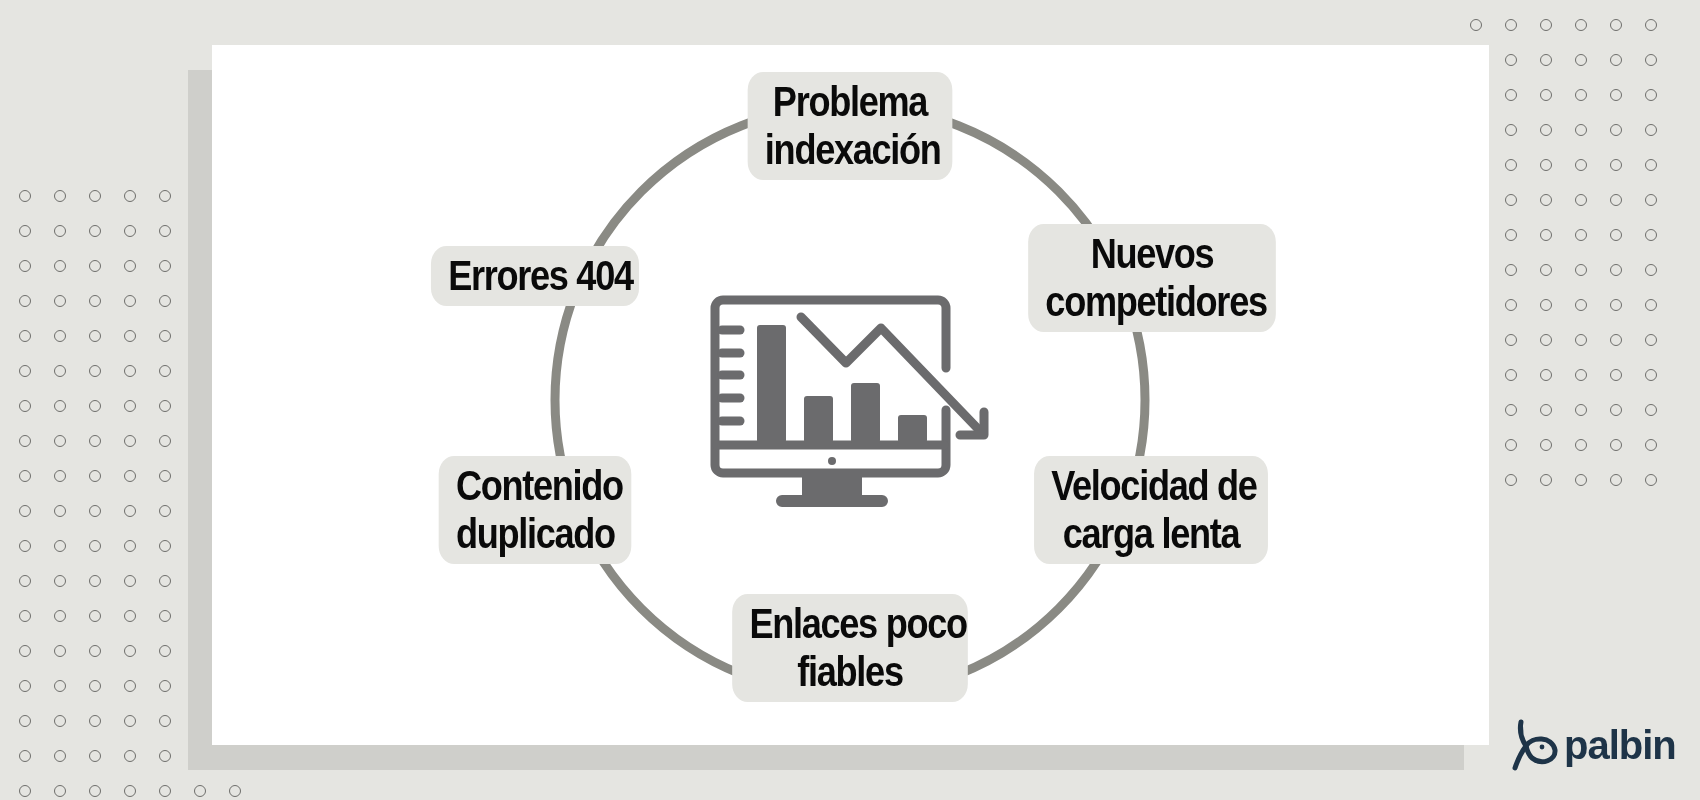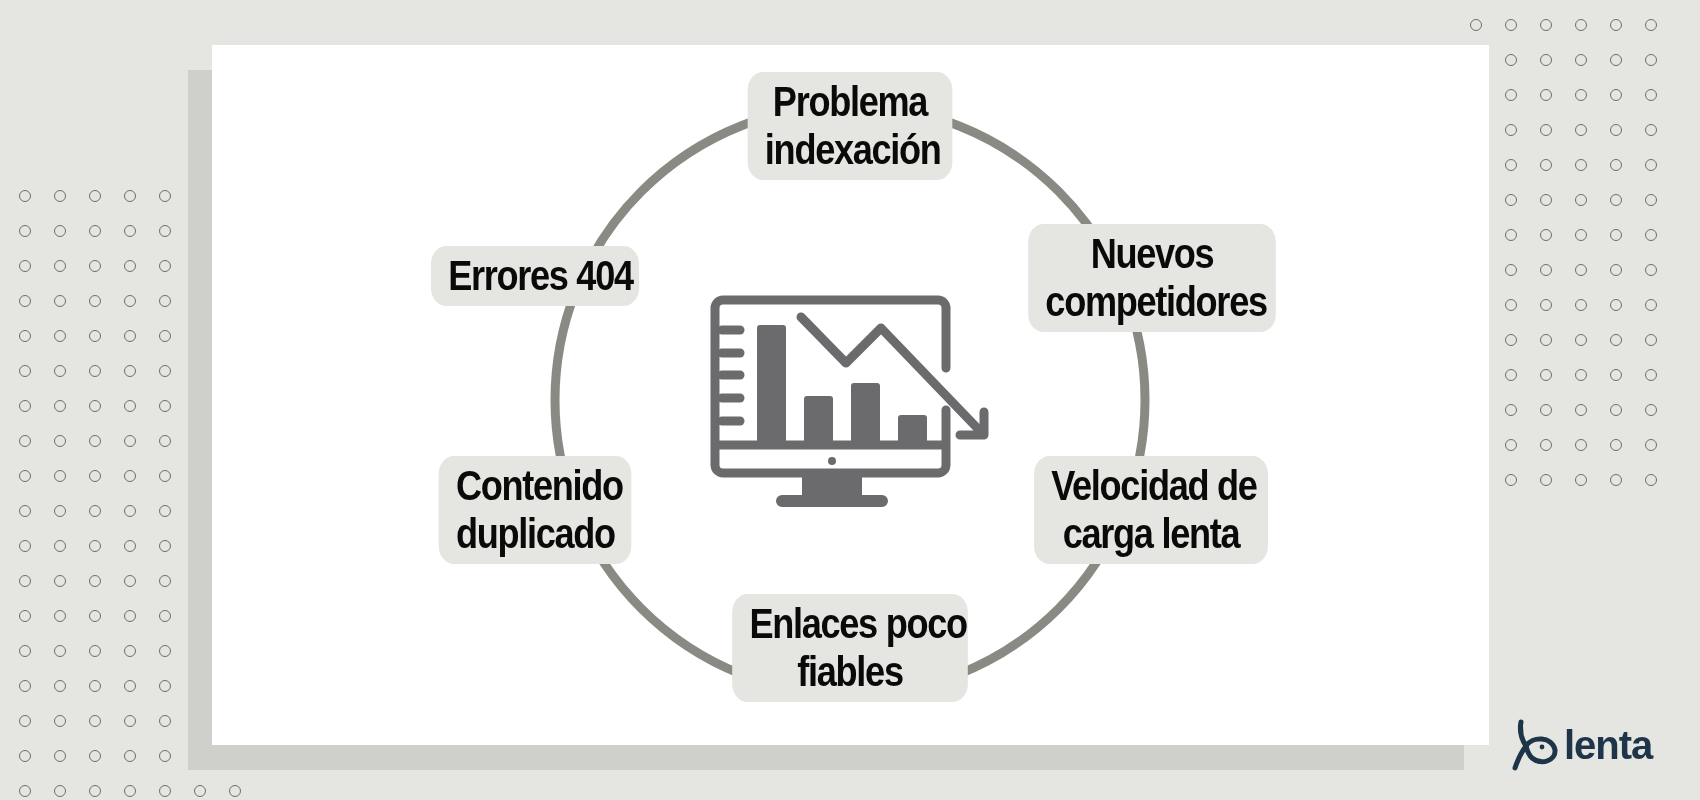--- a/index.html
+++ b/index.html
@@ -253,14 +253,14 @@
 
 <div id="logo">
   <svg width="48" height="54" viewBox="0 0 48 54">
     <g fill="none" stroke="#1e3448" stroke-width="5" stroke-linecap="round">
       <path d="M9 4 C7 14 10 22 14 28 C8 36 5 44 3 50"></path>
       <path d="M14 28 C20 18 40 18 43 32 C44 42 30 48 20 40 C16 36 15 32 14 28"></path>
     </g>
     <path d="M9 3 C12 8 12 16 9 20 C6 16 6 8 9 3 Z" fill="#1e3448"></path>
     <circle cx="30" cy="29" r="2.4" fill="#1e3448"></circle>
   </svg>
-  <span id="logo-text">lenta</span>
+  <span id="logo-text">palbin</span>
 </div>
 
 </body></html>

